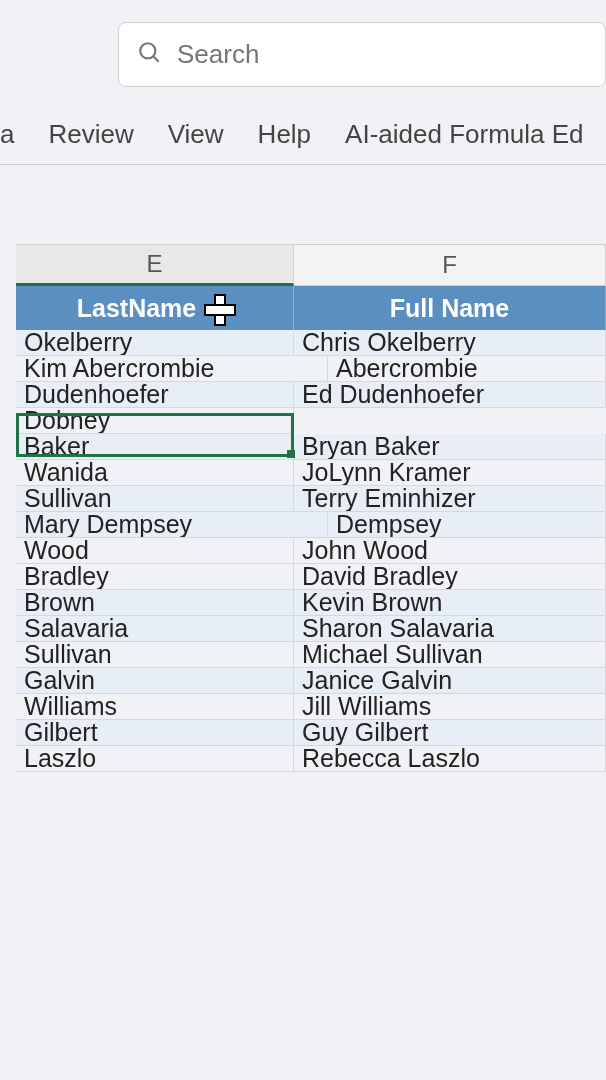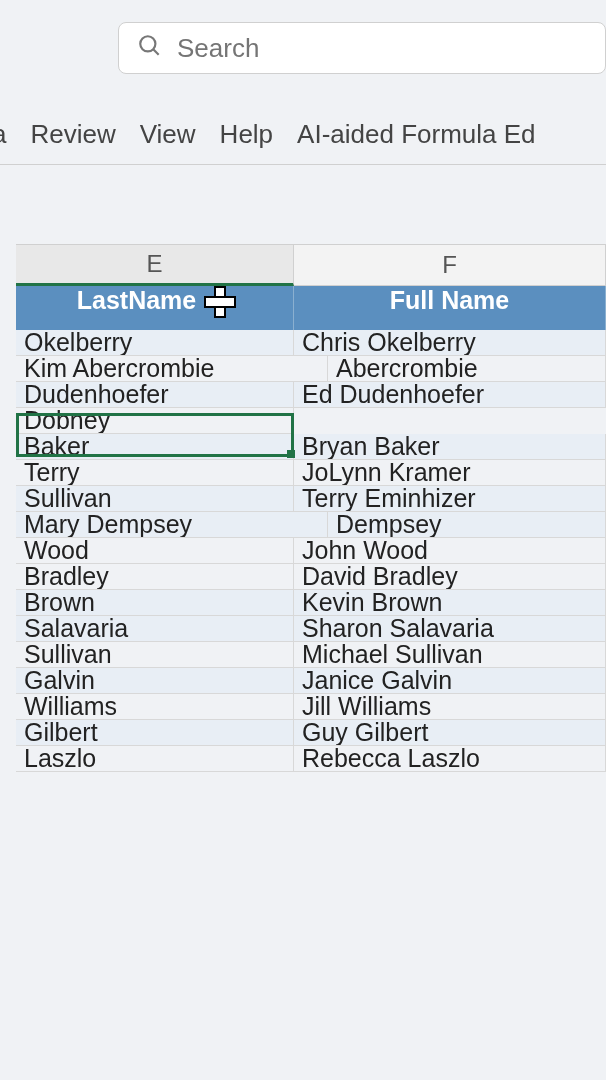--- a/index.html
+++ b/index.html
@@ -9,21 +9,21 @@
       width: 606px;
       height: 1080px;
       overflow: hidden;
       position: relative;
     }
     .search-bar {
       position: absolute;
       top: 22px;
       left: 118px;
       right: 0;
-      height: 52px;
+      height: 65px;
       background: #fff;
       border: 1px solid #d0d0d0;
       border-radius: 8px;
       display: flex;
       align-items: center;
       padding: 1px 18px;
       gap: 14px;
     }
     .search-bar svg { width: 26px; height: 26px; }
     .search-input {
@@ -35,22 +35,22 @@
       flex: 1;
     }
     .ribbon {
       position: absolute;
       top: 105px;
       left: 0;
       right: 0;
       height: 58px;
       display: flex;
       align-items: center;
-      gap: 24px;
-      padding-left: 0;
+      gap: 34px;
+      padding-left: 8px;
       font-size: 26px;
       color: #444;
     }
     .ribbon-item {
       cursor: pointer;
       white-space: nowrap;
     }
     .ribbon-item.partial-left { margin-left: -8px; }
     .divider {
       position: absolute;
@@ -87,20 +87,21 @@
     }
     .col-e { width: 278px; }
     .col-f { flex: 1; }
     .table-header-row {
       display: flex;
       height: 44px;
       background: #5b8fbf;
     }
     .table-header-cell {
       display: flex;
+      align-items: center;
       justify-content: center;
       font-size: 25px;
       font-weight: 700;
       color: #fff;
       border-right: 1px solid #8bb0d0;
       position: relative;
       gap: 8px;
     }
     .plus-cursor {
       width: 28px;
@@ -199,21 +200,21 @@
         <div class="data-cell col-f">Ed Dudenhoefer</div>
       </div>
       <div class="data-row">
         <div class="data-cell col-e">Dobney</div>
       </div>
       <div class="data-row banded">
         <div class="data-cell col-e">Baker</div>
         <div class="data-cell col-f">Bryan Baker</div>
       </div>
       <div class="data-row">
-        <div class="data-cell col-e">Terry</div>
+        <div class="data-cell col-e">Wanida</div>
         <div class="data-cell col-f">JoLynn Kramer</div>
       </div>
       <div class="data-row banded">
         <div class="data-cell col-e">Sullivan</div>
         <div class="data-cell col-f">Terry Eminhizer</div>
       </div>
       <div class="data-row banded">
         <div class="data-cell col-f">Mary Dempsey</div>
         <div class="data-cell col-e">Dempsey</div>
       </div>

